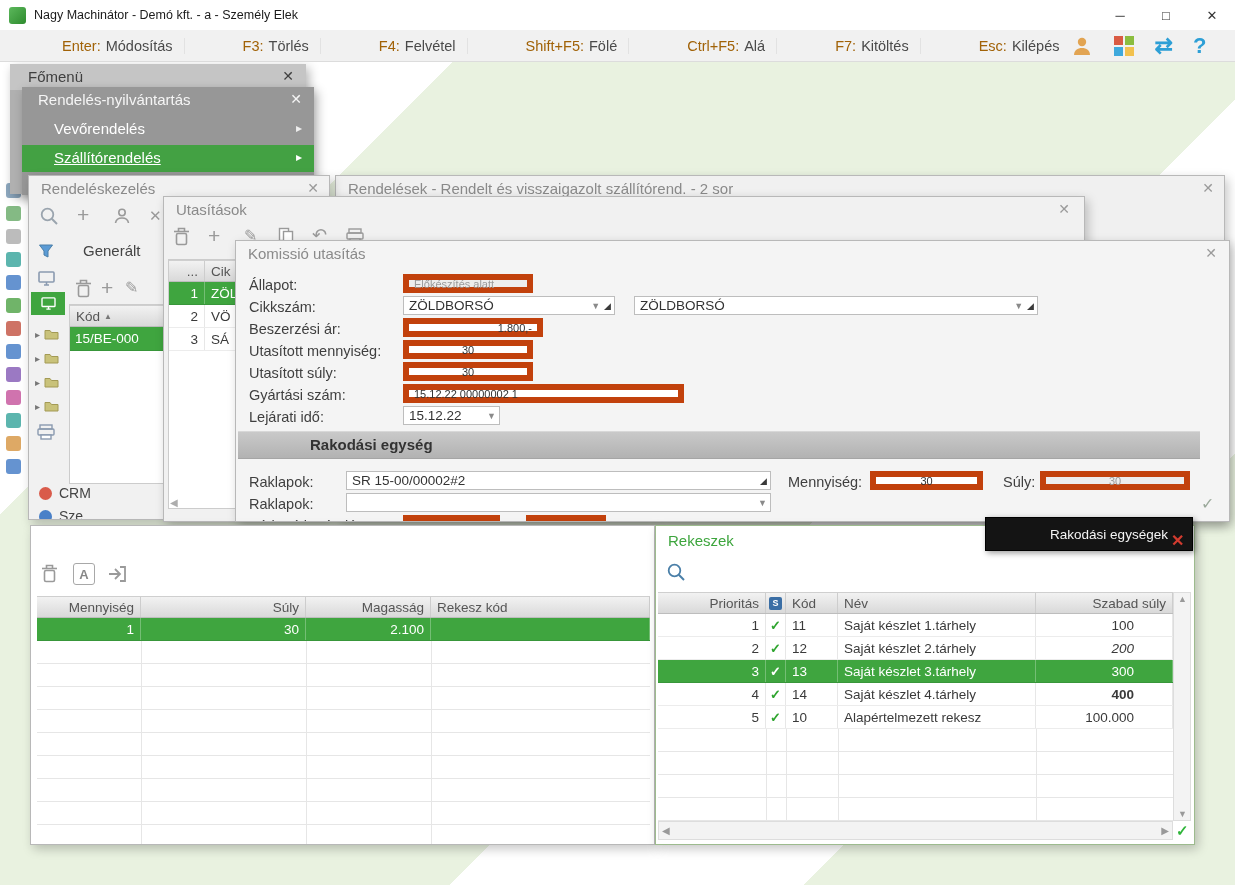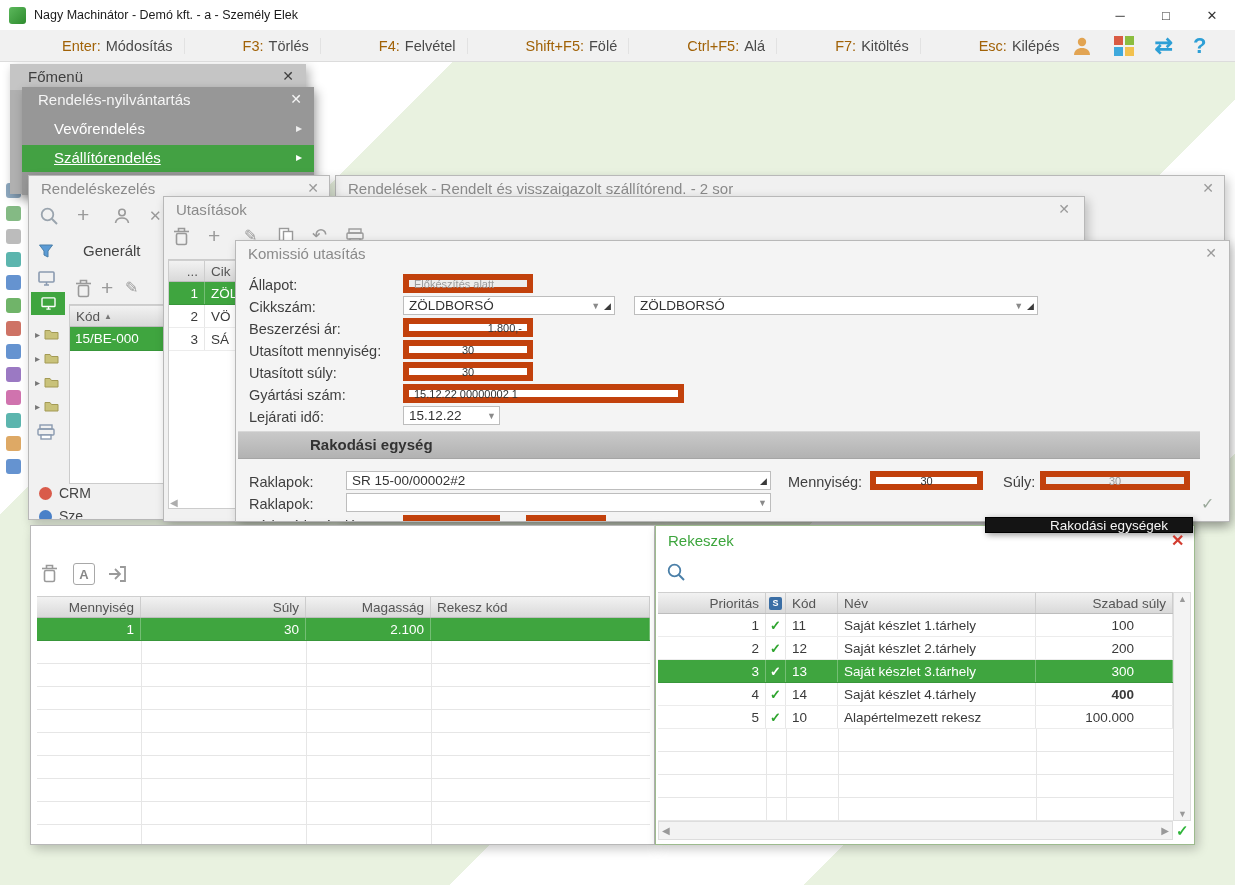--- a/index.html
+++ b/index.html
@@ -239,21 +239,21 @@
       <span class="ca">▼</span>
       <span class="cc">◢</span>
     </div>
     <div class="combo" style="left:398px;top:55px;width:404px;">
       <span class="cv">ZÖLDBORSÓ</span>
       <span class="ca">▼</span>
       <span class="cc">◢</span>
     </div>
 
     <span class="lbl" style="left:13px;top:80px;">Beszerzési ár:</span>
-    <div class="field rightal" style="left:167px;top:77px;width:130px;">1.800,-</div>
+    <div class="field rightal" style="left:167px;top:77px;width:140px;">1.800,-</div>
 
     <span class="lbl" style="left:13px;top:102px;">Utasított mennyiség:</span>
     <div class="field center" style="left:167px;top:99px;width:130px;">30</div>
 
     <span class="lbl" style="left:13px;top:124px;">Utasított súly:</span>
     <div class="field center" style="left:167px;top:121px;width:130px;">30</div>
 
     <span class="lbl" style="left:13px;top:146px;">Gyártási szám:</span>
     <div class="field" style="left:167px;top:143px;width:281px;">15.12.22 00000002 1</div>
 
@@ -311,21 +311,21 @@
       <div class="gcell right" style="width:104px;">1</div>
       <div class="gcell right" style="width:165px;">30</div>
       <div class="gcell right" style="width:125px;">2.100</div>
       <div class="gcell" style="flex:1;"></div>
     </div>
     <div class="bet-empty"></div>
   </div>
 
   <div class="win" style="left:655px;top:525px;width:540px;height:320px;background:#fff;border-color:#9dbb8e;">
     <span class="wt" style="left:12px;top:6px;color:#3da53d;">Rekeszek</span>
-    <div style="position:absolute;left:329px;top:-9px;width:208px;height:16px;background:#141414;border:1px solid #000;color:#f5f5f5;display:flex;align-items:center;justify-content:center;font-size:13.5px;box-shadow:2px 2px 6px rgba(0,0,0,.4);box-sizing:border-box;padding-left:40px;">Rakodási egységek</div>
+    <div style="position:absolute;left:329px;top:-9px;width:208px;height:34px;background:#141414;border:1px solid #000;color:#f5f5f5;display:flex;align-items:center;justify-content:center;font-size:13.5px;box-shadow:2px 2px 6px rgba(0,0,0,.4);box-sizing:border-box;padding-left:40px;">Rakodási egységek</div>
     <span style="position:absolute;left:515px;top:5px;color:#d23b2f;font-size:16px;font-weight:bold;">✕</span>
     <svg width="20" height="20" viewBox="0 0 20 20" style="position:absolute;left:10px;top:36px;">
         <circle cx="8.5" cy="8.5" r="5.8" fill="none" stroke="#4a7fa8" stroke-width="1.8"></circle>
         <path d="M12.8 12.8L18 18" stroke="#4a7fa8" stroke-width="2"></path>
       </svg>
 
     <div class="ghead" style="position:absolute;left:2px;top:66px;width:515px;height:22px;">
       <div class="gcell right" style="width:108px;">Prioritás</div>
       <div class="gcell" style="width:20px;justify-content:center;padding:0;">
         <span class="sbox">S</span>
@@ -344,21 +344,21 @@
       <div class="gcell" style="width:198px;">Saját készlet 1.tárhely</div>
       <div class="gcell right" style="flex:1;padding-right:38px;">100</div>
     </div>
     <div class="grow" style="position:absolute;left:2px;top:111px;width:515px;">
       <div class="gcell right" style="width:108px;">2</div>
       <div class="gcell" style="width:20px;justify-content:center;padding:0;">
           <span class="okk">✓</span>
         </div>
       <div class="gcell" style="width:52px;">12</div>
       <div class="gcell" style="width:198px;">Saját készlet 2.tárhely</div>
-      <div class="gcell right" style="flex:1;padding-right:38px;">200</div>
+      <div class="gcell right" style="flex:1;padding-right:38px;font-style:italic;">200</div>
     </div>
     <div class="grow sel" style="position:absolute;left:2px;top:134px;width:515px;">
       <div class="gcell right" style="width:108px;">3</div>
       <div class="gcell" style="width:20px;justify-content:center;padding:0;">
           <span class="okk">✓</span>
         </div>
       <div class="gcell" style="width:52px;">13</div>
       <div class="gcell" style="width:198px;">Saját készlet 3.tárhely</div>
       <div class="gcell right" style="flex:1;padding-right:38px;">300</div>
     </div>

